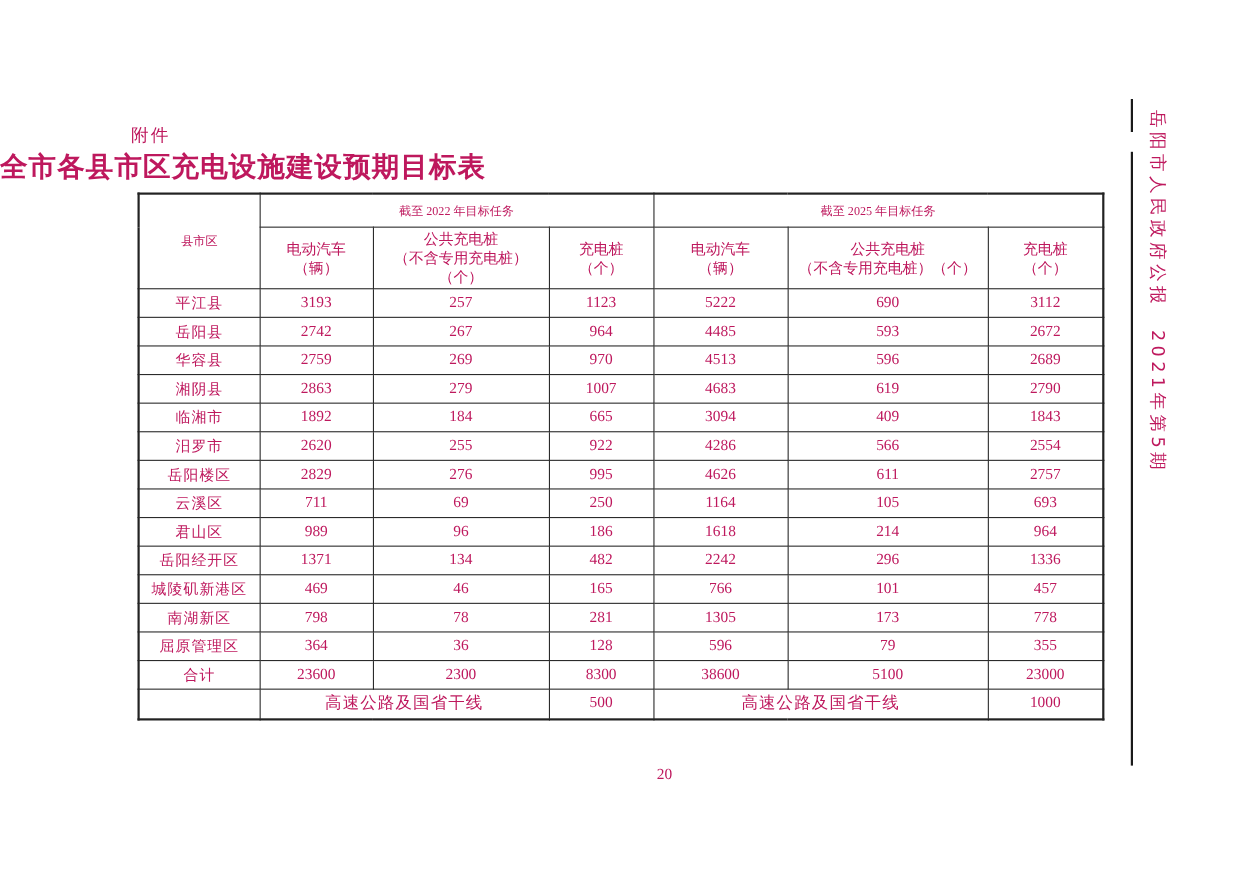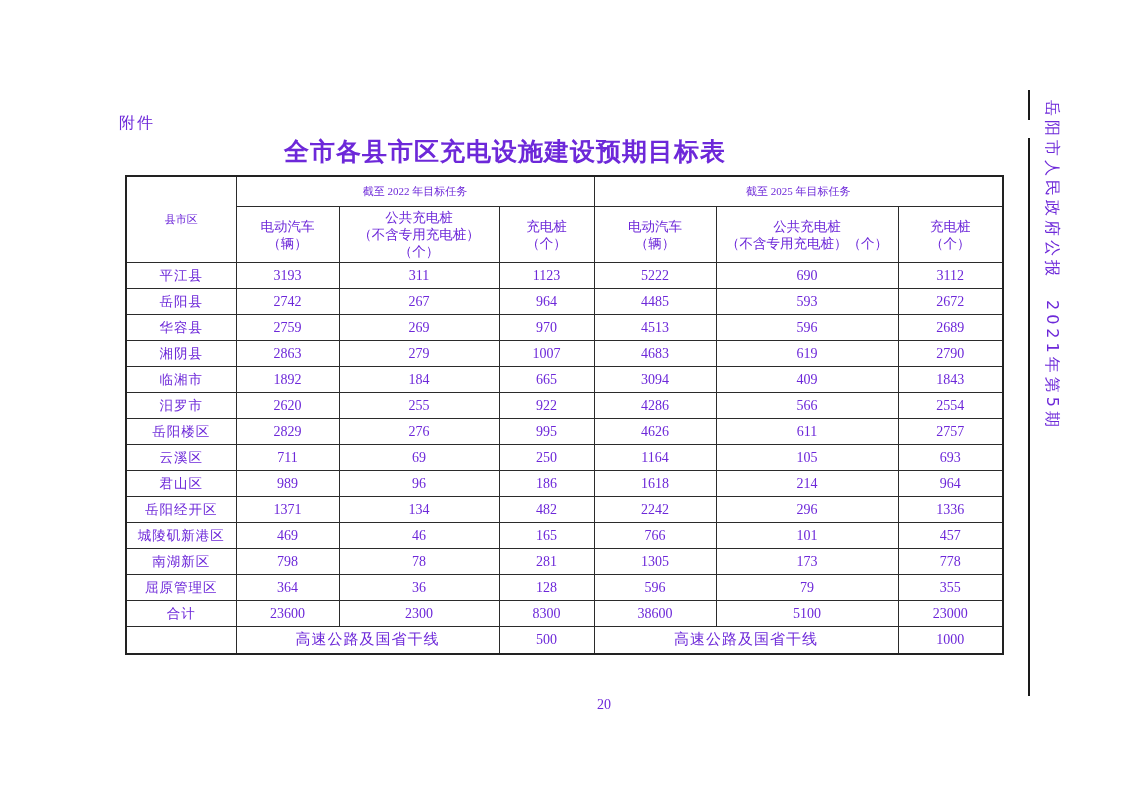--- a/index.html
+++ b/index.html
@@ -1,32 +1,32 @@
 <!DOCTYPE html>
 <html><head>
 <meta charset="utf-8">
 <style>
   html,body{margin:0;padding:0;background:#e8e8e8;}
   .page{
     position:relative;
     width:1122px;height:793px;
     background:#ffffff;
     font-family:"Liberation Serif","DejaVu Serif",serif;
-    color:#6d28d9;
+    color:#be185d;
     overflow:hidden;
     margin:0 auto;
     text-decoration:underline;
   }
   .attachment{
     position:absolute;left:119px;top:113px;
     font-size:16px;letter-spacing:2px;
   }
   .doc-title{
     position:absolute;left:0;top:135px;width:1010px;
-    text-align:center;
+    text-align:left;
     font-family:"DejaVu Sans","Liberation Sans",sans-serif;
     font-weight:bold;font-size:25px;letter-spacing:1px;
   }
   table.target-table{
     position:absolute;left:125px;top:175px;
     width:877px;
     border-collapse:collapse;table-layout:fixed;
     font-size:14px;
   }
   .target-table th,.target-table td{
@@ -99,21 +99,21 @@
         <th>公共充电桩
 （不含专用充电桩）（个）</th>
         <th>充电桩
 （个）</th>
       </tr>
     </thead>
     <tbody>
         <tr>
           <td class="region">平江县</td>
           <td>3193</td>
-          <td>311</td>
+          <td>257</td>
           <td>1123</td>
           <td>5222</td>
           <td>690</td>
           <td>3112</td>
         </tr>
         <tr>
           <td class="region">岳阳县</td>
           <td>2742</td>
           <td>267</td>
           <td>964</td>

